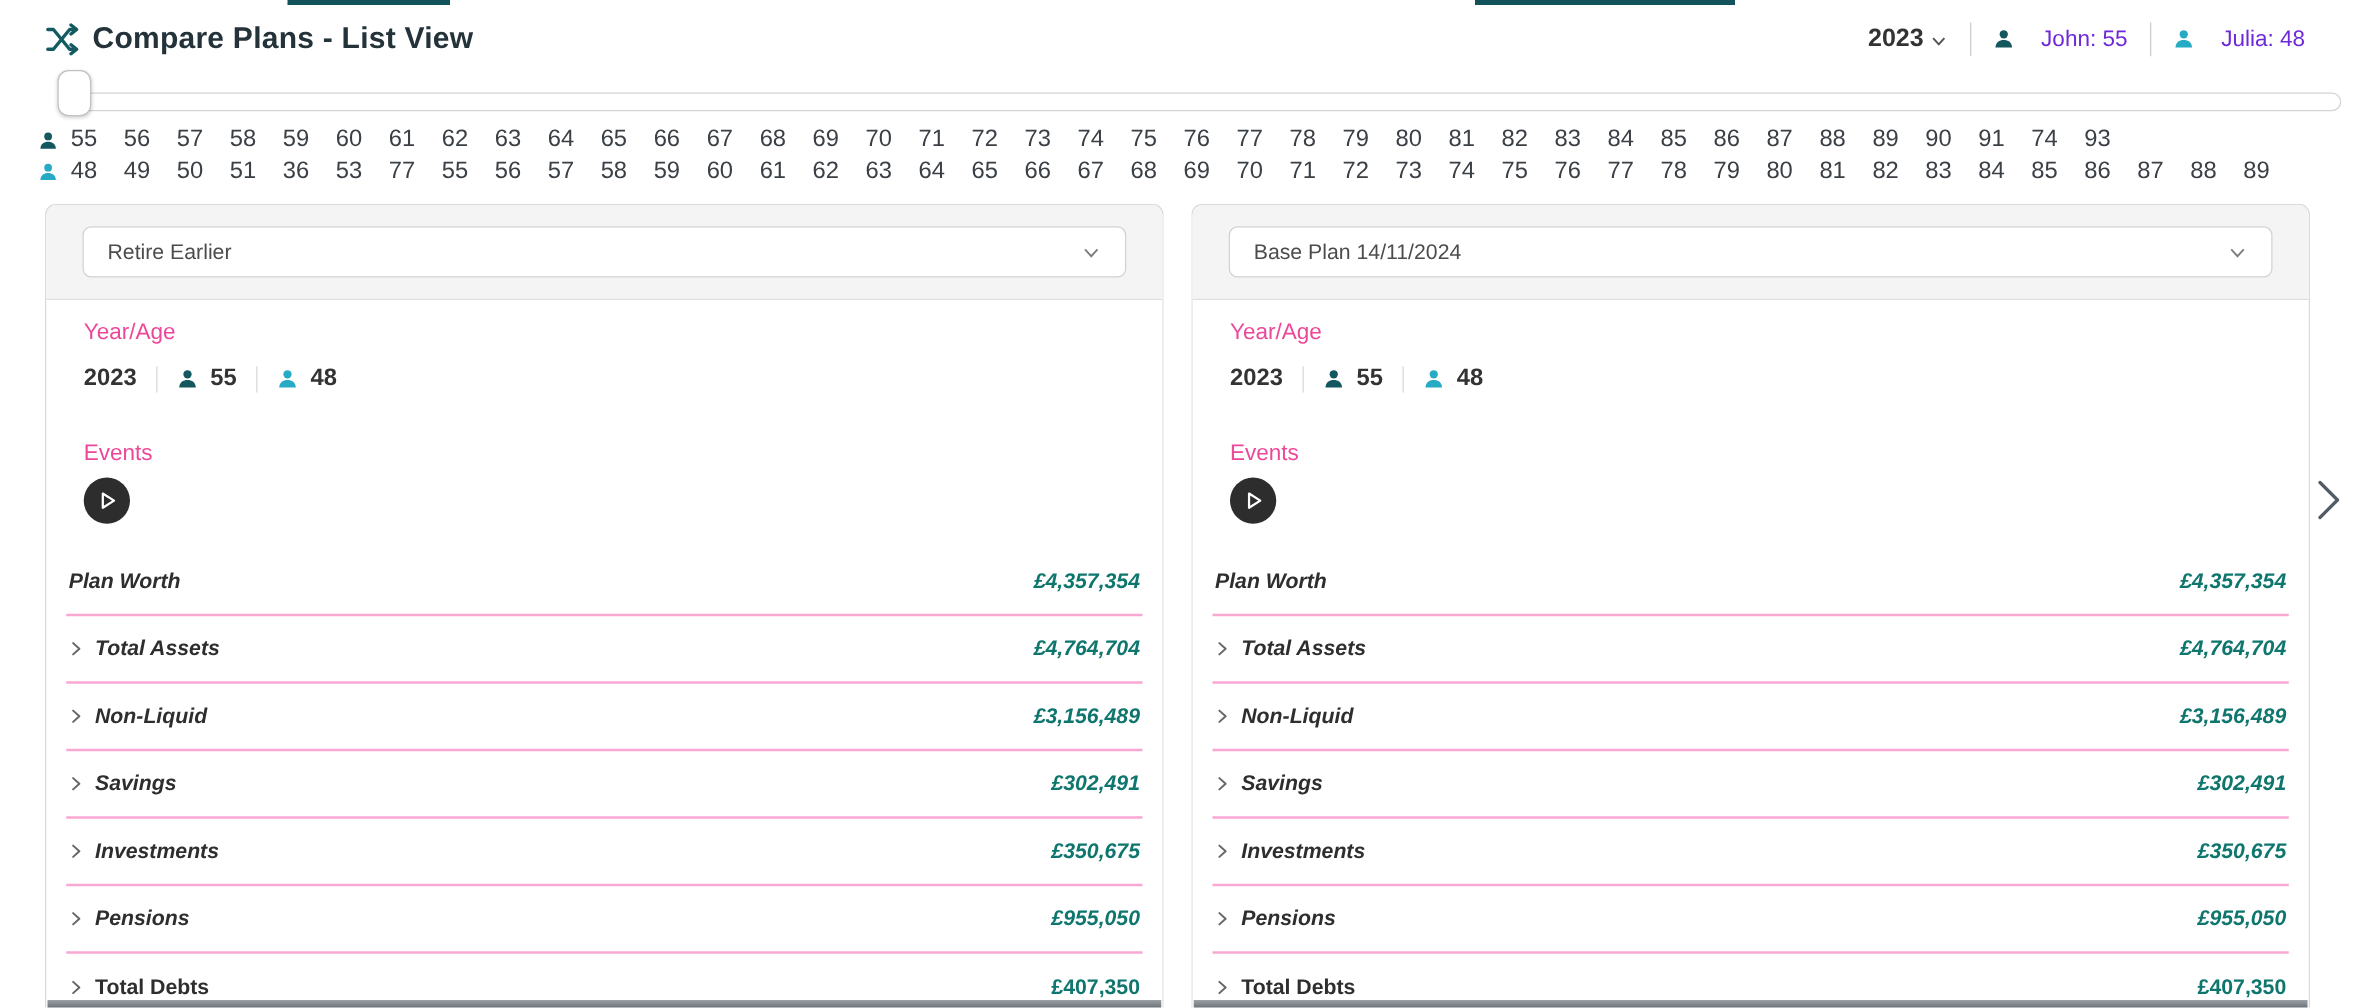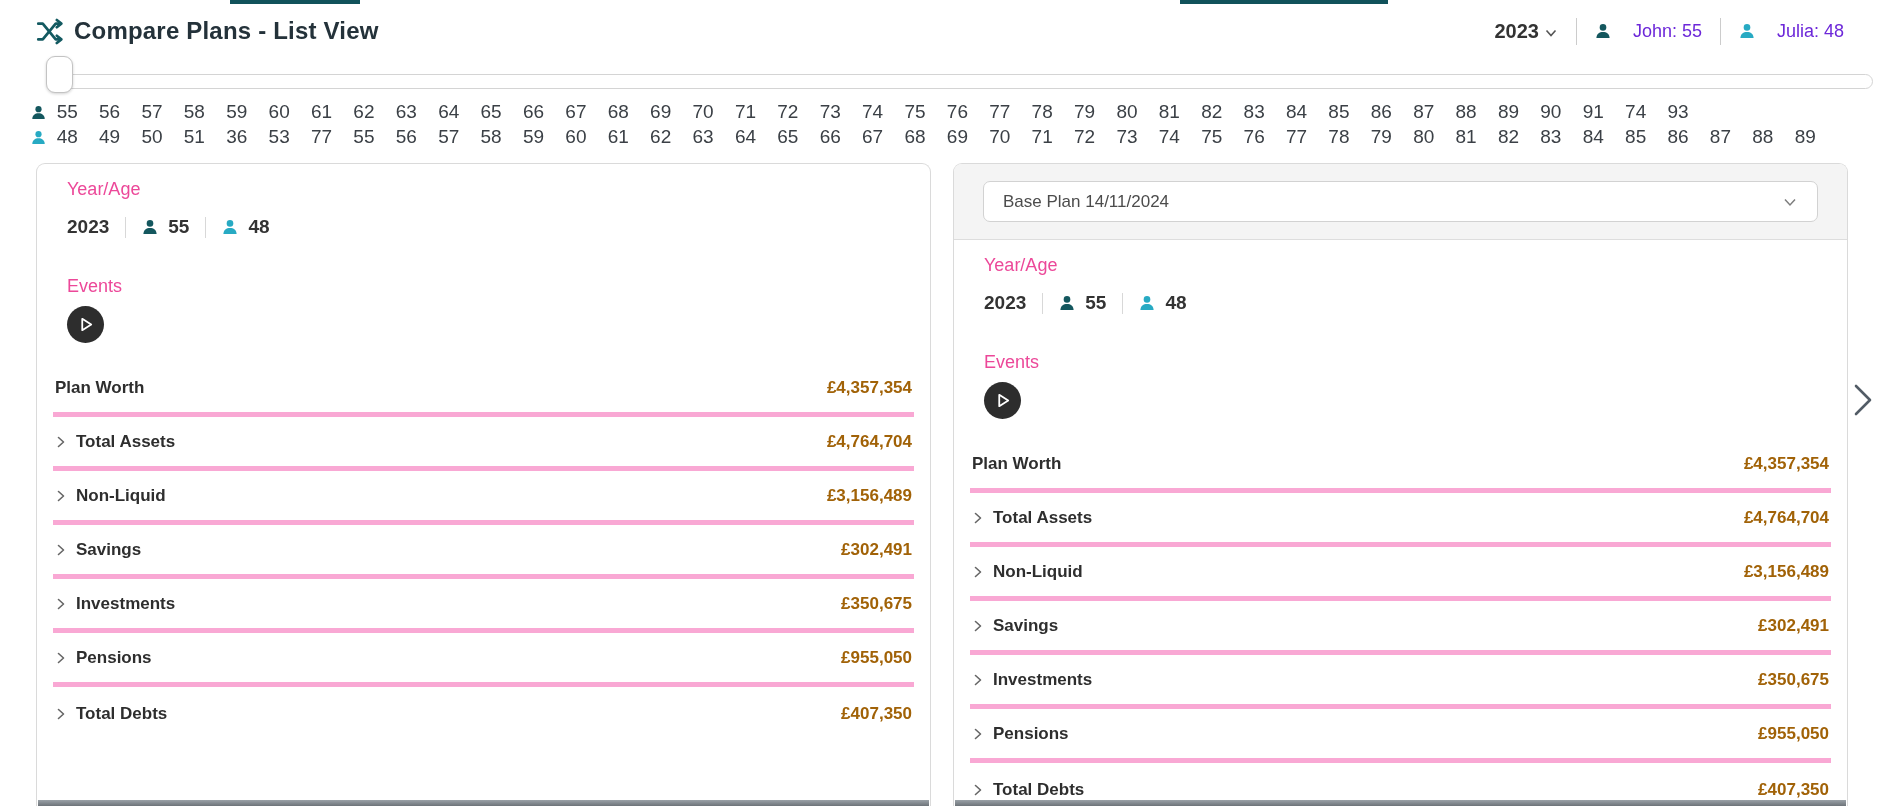--- a/index.html
+++ b/index.html
@@ -56,25 +56,25 @@
   .ya-values { margin:16px 0 0 14px; display:flex; align-items:center; gap:16px;
     font-size:19px; font-weight:700; color:#333; }
   .ya-person { display:flex; align-items:center; gap:10px; }
   .vsep { width:1px; height:21px; background:#d8d8d8; }
   .play-btn { margin:9px 0 0 14px; width:37px; height:37px; border-radius:50%;
     background:#2d2d2d; border:none; display:flex; align-items:center; justify-content:center; cursor:pointer; }
   .play-btn svg { width:17px; height:17px; margin-left:2px; }
 
   .fin-list { margin-top:20px; }
   .fin-row { height:54px; display:flex; align-items:center; justify-content:space-between; }
-  .fin-row:not(:last-child) { border-bottom:5px solid #f9a8d4; }
+  .fin-row:not(:last-child) { border-bottom:2px solid #f9a8d4;font-style:italic; }
   .fin-left { display:flex; align-items:center; gap:9px; padding-left:2px; }
   .row-chev { width:12px; height:12px; color:#666; cursor:pointer; flex:0 0 12px; }
   .fin-label { font-size:17px; font-weight:700; color:#2e2e2e; }
-  .fin-value { font-size:17px; font-weight:700; color:#a16207; padding-right:2px; }
+  .fin-value { font-size:17px; font-weight:700; color:#0f766e; padding-right:2px; }
 
   .bottom-strip { position:absolute; top:636px; left:1px; right:1px; height:12px;
     background:linear-gradient(#9aa1a7,#41464c); }
 
   .next-arrow { position:absolute; left:1850px; top:382px; width:26px; height:36px;
     color:#525c66; cursor:pointer; background:none; border:none; }
   .next-arrow svg { width:100%; height:100%; }
 </style>
 </head>
 <body>
@@ -212,20 +212,28 @@
       <div class="age-cell">85</div>
       <div class="age-cell">86</div>
       <div class="age-cell">87</div>
       <div class="age-cell">88</div>
       <div class="age-cell">89</div>
     </div>
 </div>
 
 <div class="panels" id="panels">
   <section class="panel">
+    <div class="panel-header">
+      <div class="dropdown">
+        <span class="dd-label">Retire Earlier</span>
+        <svg class="chev-down" viewBox="0 0 16 16" fill="none" stroke="currentColor" stroke-width="1.5">
+            <path d="M3 5.5 L8 11 L13 5.5"></path>
+          </svg>
+      </div>
+    </div>
     <div class="panel-body">
       <div class="sec-heading">Year/Age</div>
       <div class="ya-values">
         <span>2023</span>
         <span class="vsep"></span>
         <span class="ya-person">
           <svg class="person-icon p1" viewBox="0 0 16 16" fill="currentColor">
               <circle cx="8" cy="4.4" r="3.3"></circle>
               <path d="M1.4 15 c0-4.2 3.1-6.1 6.6-6.1 s6.6 1.9 6.6 6.1 z"></path>
             </svg>

